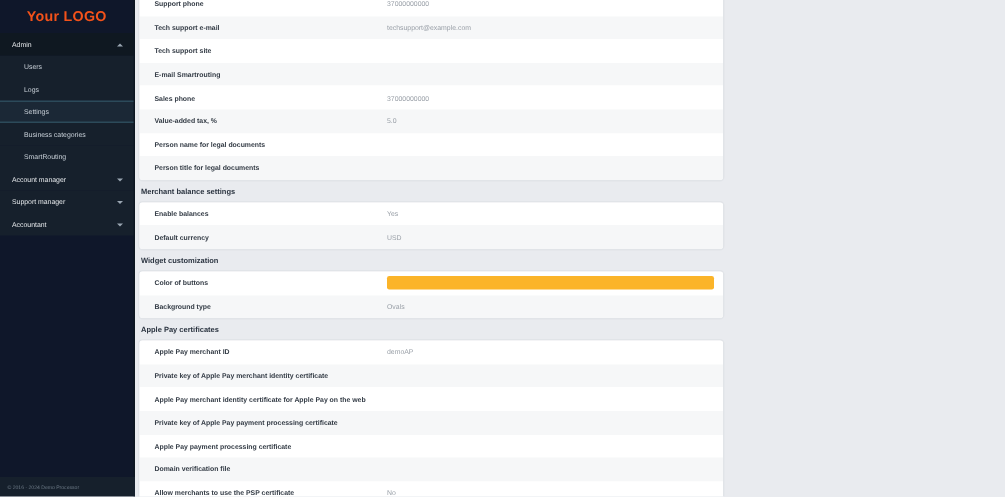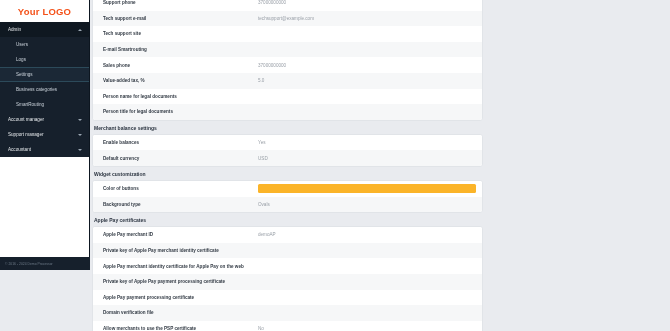--- a/index.html
+++ b/index.html
@@ -6,22 +6,22 @@
   html, body {
     width: 670px; height: 331px;
     overflow: hidden;
     background: #e9ebef;
     font-family: "Liberation Sans", sans-serif;
   }
   .app { display: flex; width: 670px; height: 331px; }
 
   
   .sidebar {
-    width: 90px; height: 270px;
-    background: #ffffff;
+    width: 90px; height: 331px;
+    background: #0f172a;
     position: relative;
     flex: 0 0 90px;
     border-right: 1px solid #0d1620;
   }
   .logo {
     height: 22px;
     display: flex; align-items: center; justify-content: center;
     color: #f4521a;
     font-size: 9.5px; font-weight: bold;
     letter-spacing: .2px;

